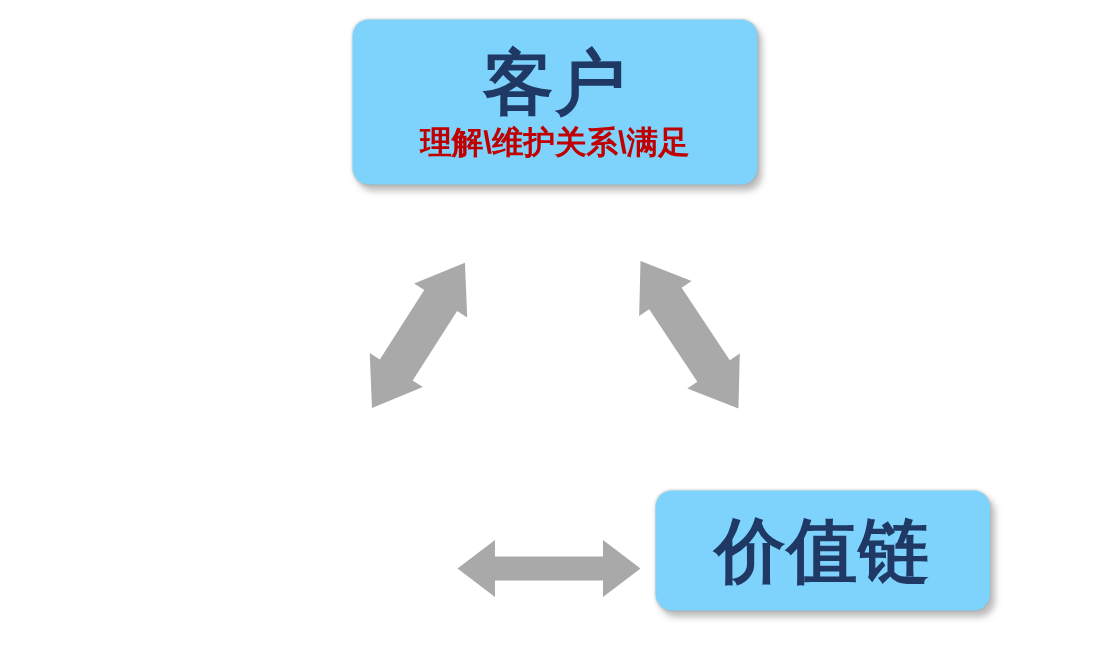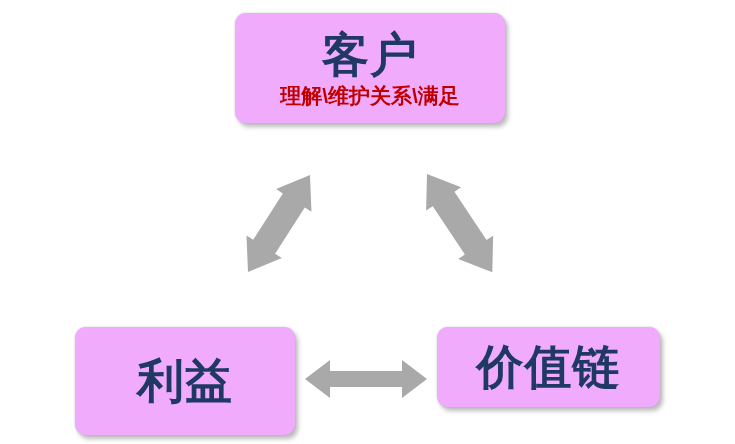--- a/index.html
+++ b/index.html
@@ -19,21 +19,21 @@
   }
   .arrows {
     position: absolute;
     left: 0;
     top: 0;
     width: 735px;
     height: 444px;
   }
   .node {
     position: absolute;
-    background: #f0abfc;
+    background: #7dd3fc;
     border-radius: 11px;
     box-shadow: 3px 4px 4px rgba(125,125,125,0.50), 0 0 2px rgba(165,165,165,0.55);
     display: flex;
     flex-direction: column;
     align-items: center;
     justify-content: center;
     text-align: center;
   }
   .node-customer {
     left: 235px;
@@ -84,21 +84,18 @@
 
       <polygon transform="translate(305,379)" points="0,0 25,-19 25,-8 97,-8 97,-19 122,0 97,19 97,8 25,8 25,19"></polygon>
     </g>
   </svg>
 
   <div class="node node-customer">
     <div class="node-title">客户</div>
     <div class="node-subtitle">理解\维护关系\满足</div>
   </div>
 
-  <div class="node node-benefit">
-    <div class="node-title">利益</div>
-  </div>
 
   <div class="node node-value-chain">
     <div class="node-title">价值链</div>
   </div>
 
 </div>
 
 </body></html>

